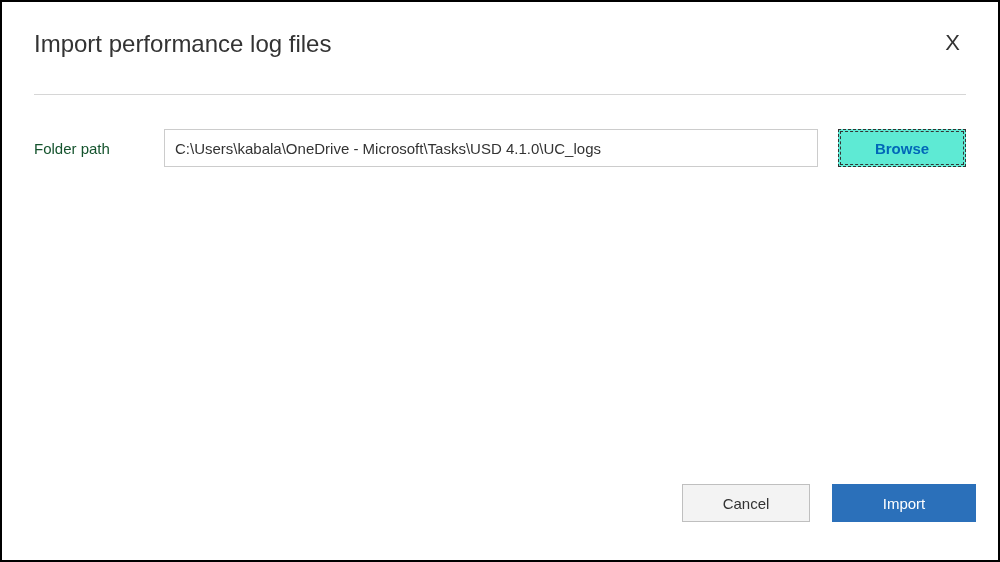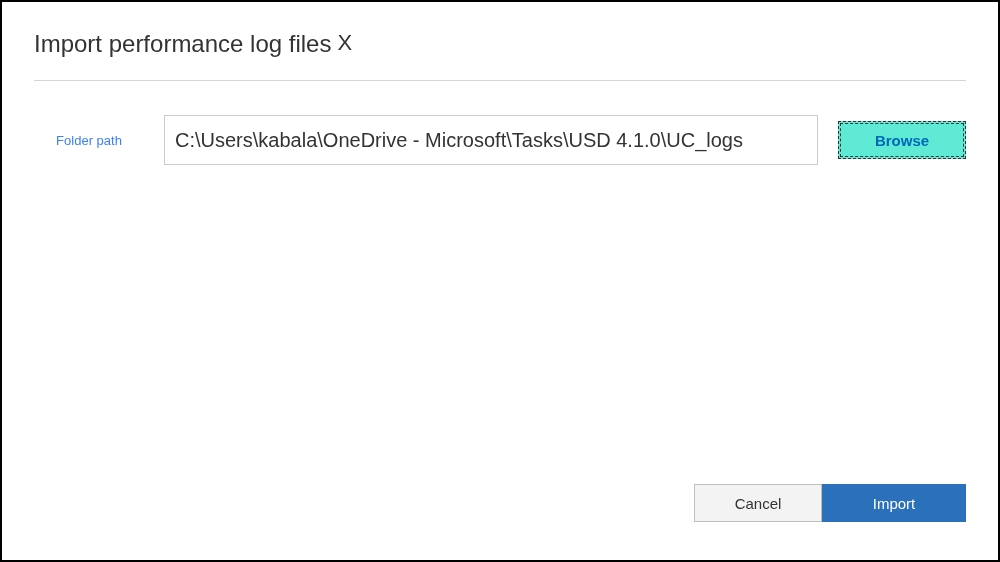--- a/index.html
+++ b/index.html
@@ -17,22 +17,23 @@
     .dialog {
       width: 1000px;
       height: 562px;
       border: 2px solid #000000;
       background: #ffffff;
       position: relative;
       padding: 28px 32px 24px 32px;
     }
     .header {
       display: flex;
+      justify-content: space-between;
       align-items: flex-start;
-      padding-bottom: 22px;
+      padding-bottom: 36px;
       border-bottom: 1px solid #d6d6d6;
     }
     .title {
       font-size: 24px;
       font-weight: 400;
       color: #333333;
     }
     .close-icon {
       font-size: 22px;
       font-weight: 400;
@@ -42,54 +43,54 @@
       padding: 2px 6px;
       font-family: Arial, sans-serif;
     }
     .form-row {
       display: flex;
       align-items: center;
       margin-top: 34px;
       gap: 20px;
     }
     .label {
-      font-size: 13px;
-      color: #3b82f6;
+      font-size: 15px;
+      color: #14532d;
       width: 110px;
       flex-shrink: 0;
-      text-align: center;
     }
     .path-input {
       flex: 1;
-      height: 50px;
+      height: 38px;
       border: 1px solid #cccccc;
       padding: 0 10px;
-      font-size: 20px;
+      font-size: 15px;
       font-family: 'Segoe UI', Tahoma, Geneva, Verdana, sans-serif;
       color: #333333;
       background: #ffffff;
     }
     .browse-button {
       width: 128px;
       height: 38px;
       background: #5eead4;
       border: 1px dashed #333333;
       outline: 1px dashed #333333;
       outline-offset: -3px;
       color: #0067b8;
       font-size: 15px;
       font-weight: 600;
       cursor: pointer;
       font-family: 'Segoe UI', Tahoma, Geneva, Verdana, sans-serif;
     }
     .footer {
       position: absolute;
       bottom: 38px;
-      right: 32px;
+      right: 22px;
       display: flex;
+      gap: 22px;
       margin-top: 40px;
     }
     .cancel-button {
       width: 128px;
       height: 38px;
       background: #f3f3f3;
       border: 1px solid #bfbfbf;
       color: #333333;
       font-size: 15px;
       font-weight: 400;

